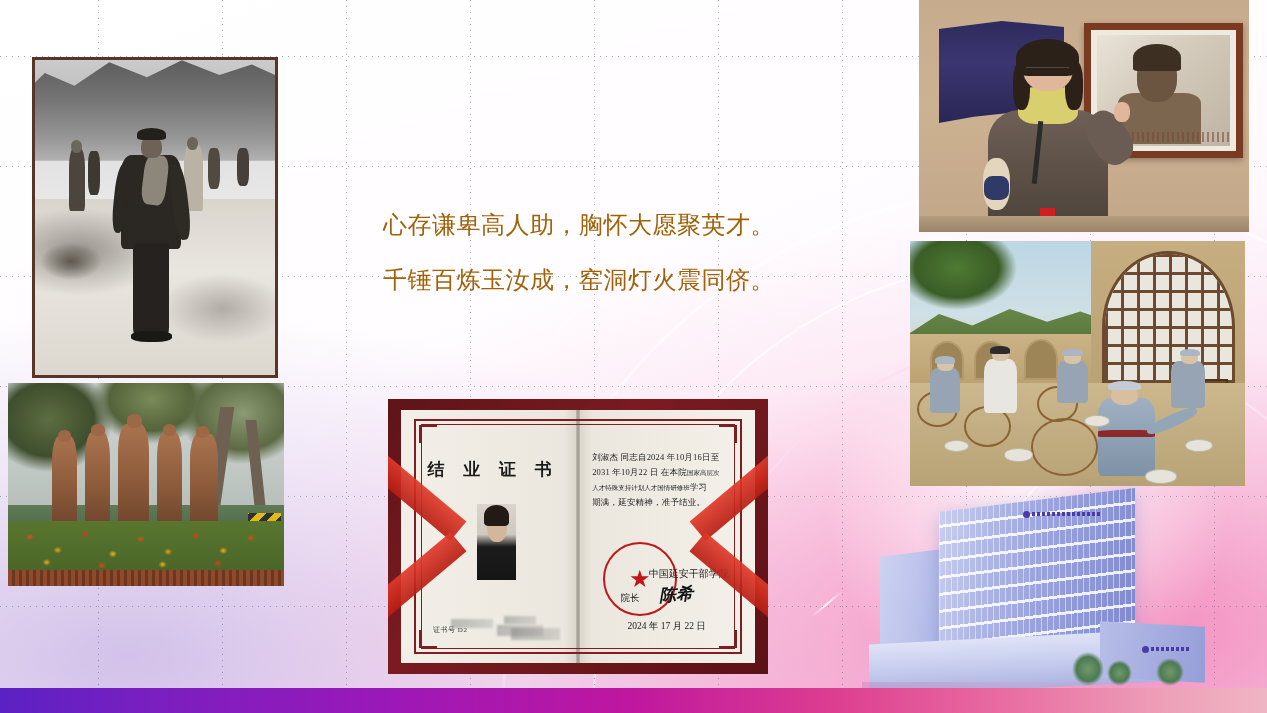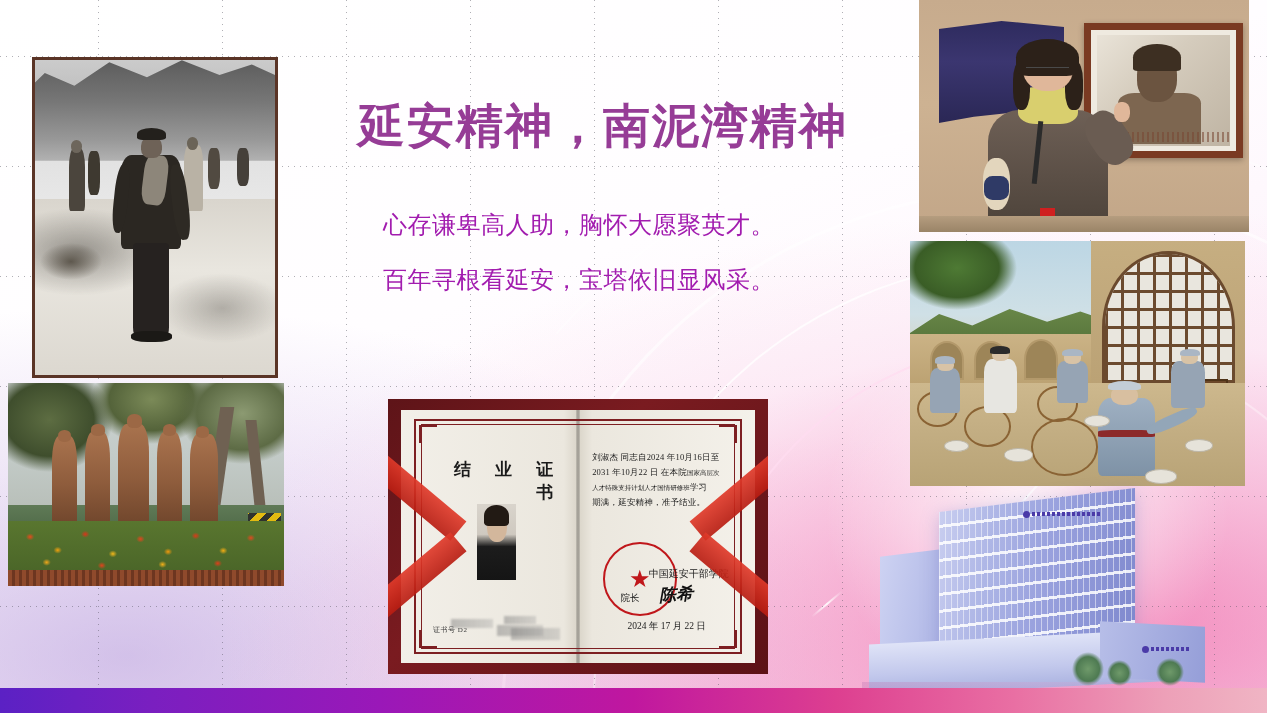--- a/index.html
+++ b/index.html
@@ -53,21 +53,21 @@
   .title{
     position:absolute;left:358px;top:95px;width:500px;
     font-size:47px;font-weight:700;letter-spacing:2px;
     color:#963c96;white-space:nowrap;
     text-shadow:0 1px 0 rgba(255,255,255,0.6);
   }
 
   
   .poem{
     position:absolute;left:383px;top:208px;width:400px;
-    font-size:24px;line-height:33px;color:#a21caf;letter-spacing:0.5px;
+    font-size:24px;line-height:33px;color:#a16207;letter-spacing:0.5px;
   }
   .poem .stanza{margin:0;}
   .poem .gap{height:22px;}
 
   
   .photo{position:absolute;overflow:hidden;background:#cfcfcf;}
 
   
   .ph-hist{left:32px;top:57px;width:240px;height:315px;
     border:3px solid #5a3426;background:#d8d4cd;}
@@ -243,23 +243,23 @@
     background:linear-gradient(90deg,#f2efe8 0%,#ebe7de 46%,#d9d4c8 50%,#ebe7de 54%,#f4f1ea 100%);}
   .cert-spine{position:absolute;left:49.4%;top:0;width:1.2%;height:100%;
     background:linear-gradient(90deg,rgba(0,0,0,0.12),rgba(0,0,0,0.28),rgba(0,0,0,0.12));}
   .cert-border{position:absolute;inset:3.5%;border:2px solid #7d1f22;}
   .cert-border2{position:absolute;inset:5.5%;border:1px solid #7d1f22;}
   .cert-corner{position:absolute;width:16px;height:16px;border:2px solid #7d1f22;}
   .cc-tl{left:5%;top:6%;border-right:none;border-bottom:none;}
   .cc-tr{right:5%;top:6%;border-left:none;border-bottom:none;}
   .cc-bl{left:5%;bottom:6%;border-right:none;border-top:none;}
   .cc-br{right:5%;bottom:6%;border-left:none;border-top:none;}
-  .cert-title{position:absolute;left:7%;top:19%;width:38%;text-align:right;
+  .cert-title{position:absolute;left:7%;top:19%;width:38%;text-align:center;
     font-size:17px;font-weight:700;color:#1a1a1a;letter-spacing:7px;
-    font-family:Liberation Mono, monospace;}
+    font-family:Liberation Sans, sans-serif;}
   .cert-portrait{position:absolute;left:21.5%;top:37%;width:11%;height:30%;
     background:linear-gradient(180deg,#d9d4cc 0%,#cfc9c0 40%,#1c1c1c 56%,#151515 100%);}
   .cp-face{position:absolute;left:24%;top:10%;width:52%;height:40%;border-radius:45%;background:#d3b79c;}
   .cp-hair{position:absolute;left:18%;top:2%;width:64%;height:28%;border-radius:50% 50% 18% 18%;background:#221a14;}
   .cert-no{position:absolute;left:9%;bottom:11%;width:38%;font-size:7px;color:#3a3a3a;
     font-family:"Liberation Serif","DejaVu Serif",serif;letter-spacing:0.5px;}
   .cert-redact{position:absolute;background:linear-gradient(90deg,rgba(120,120,120,0.45),rgba(150,150,150,0.3));
     filter:blur(1px);}
   .cr1{left:14%;bottom:14%;width:12%;height:3.5%;}
   .cr2{left:27%;bottom:10.5%;width:13%;height:4.5%;}
@@ -346,26 +346,25 @@
     <div class="grid-v" style="left:1090px"></div>
     <div class="grid-v" style="left:1214px"></div>
     <div class="grid-h" style="top:56px"></div>
     <div class="grid-h" style="top:166px"></div>
     <div class="grid-h" style="top:276px"></div>
     <div class="grid-h" style="top:386px"></div>
     <div class="grid-h" style="top:496px"></div>
     <div class="grid-h" style="top:606px"></div>
   </div>
 
-  <div class="title">延安精神，南泥湾精神</div>
 
   <div class="poem">
     <div class="stanza">心存谦卑高人助，胸怀大愿聚英才。</div>
     <div class="gap"></div>
-    <div class="stanza">百年寻根看延安，宝塔依旧显风采。</div>
+    <div class="stanza">千锤百炼玉汝成，窑洞灯火震同侪。</div>
   </div>
 
   <div class="photo ph-hist">
     <div class="hist-sky"></div>
     <div class="hist-hill"></div>
     <div class="hist-ground"></div>
     <div class="hist-bush"></div>
     <div class="hist-fig hf-b1"></div>
     <div class="hist-fig hf-b1h"></div>
     <div class="hist-fig hf-b2"></div>

